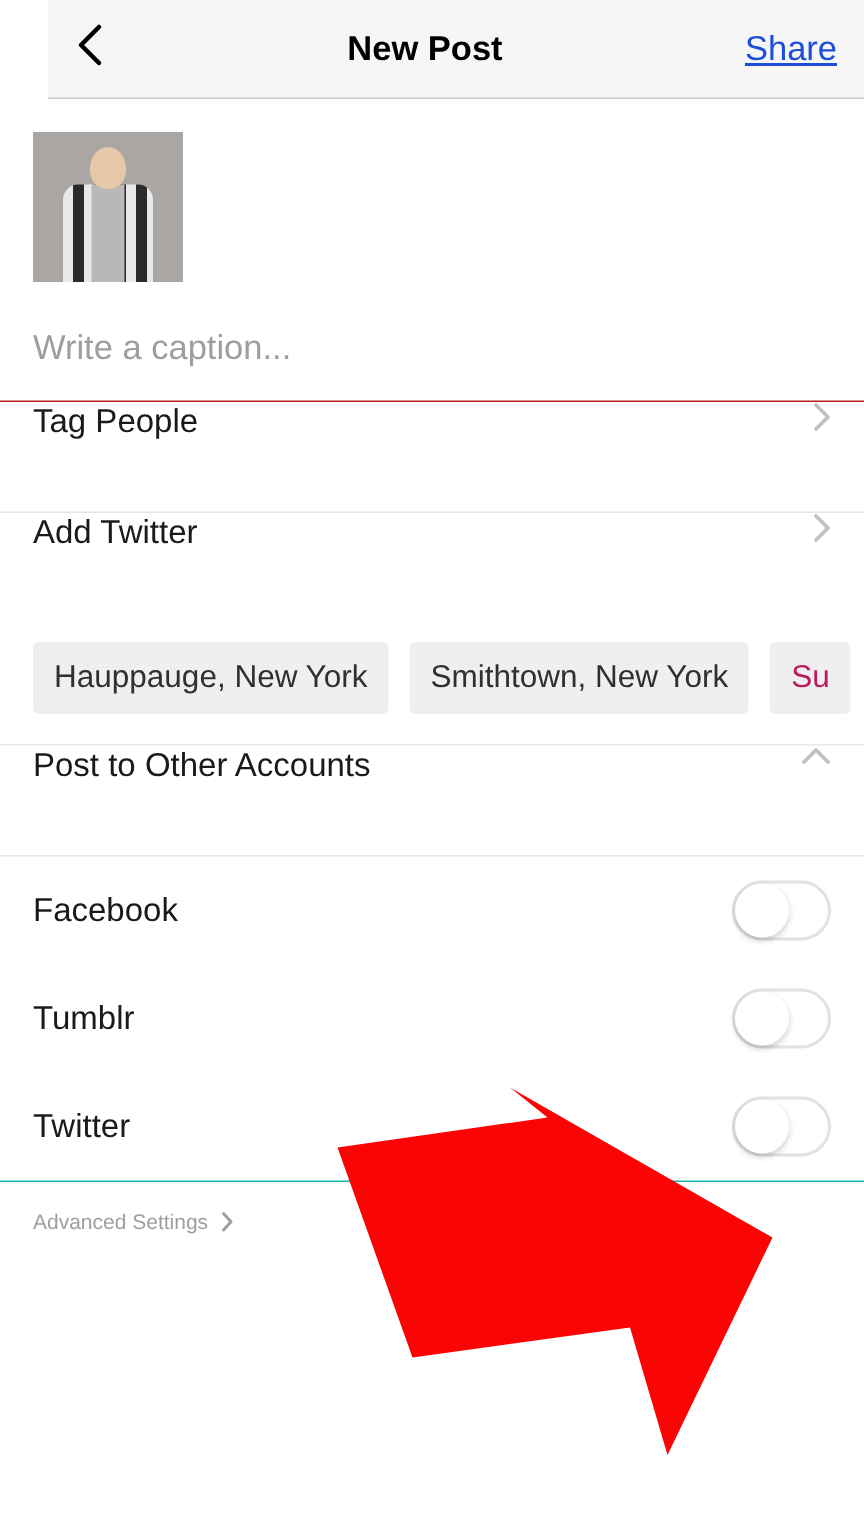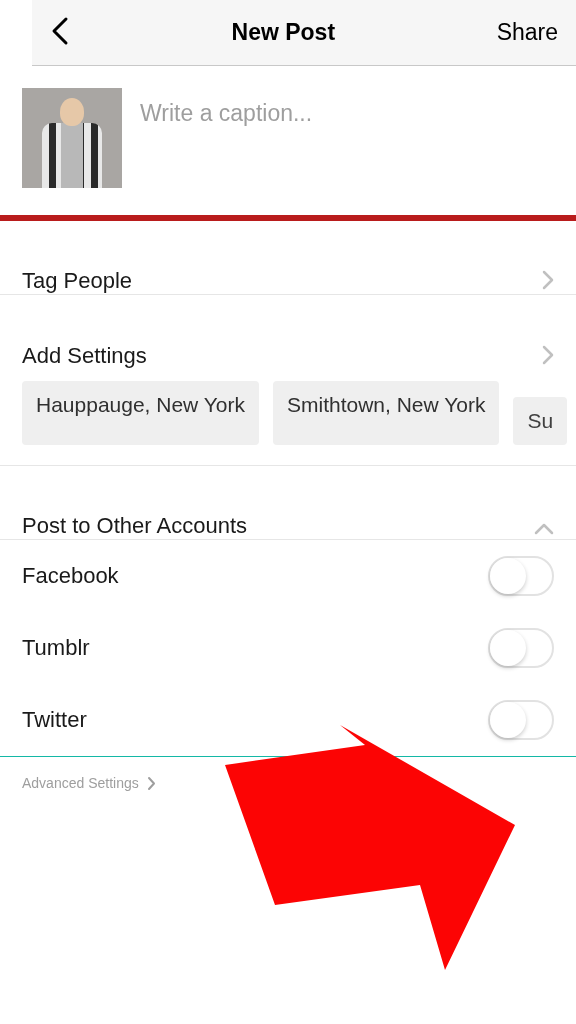--- a/index.html
+++ b/index.html
@@ -31,28 +31,30 @@
       height: 30px;
     }
     .title {
       font-size: 23px;
       font-weight: 600;
       color: #000;
     }
     .share {
       font-size: 23px;
       font-weight: 500;
-      color: #000000;
+      color: #1d4ed8;
+      text-decoration: underline;
     }
     .caption-area {
       display: flex;
       padding: 22px;
       gap: 18px;
-      border-bottom: 6px solid #b91c1c;
+      border-bottom: 1px solid #b91c1c;
       min-height: 155px;
+      flex-direction: column;
     }
     .thumb {
       width: 100px;
       height: 100px;
       background: #a9a6a3;
       flex-shrink: 0;
       position: relative;
       overflow: hidden;
     }
     .thumb-face {
@@ -84,21 +86,21 @@
       height: 70px;
       background: #b8b8b8;
     }
     .caption-placeholder {
       font-size: 23px;
       color: #9e9e9e;
       padding-top: 12px;
     }
     .row {
       display: flex;
-      align-items: flex-end;
+      align-items: flex-start;
       justify-content: space-between;
       padding: 0 22px;
       border-bottom: 1px solid #e6e6e6;
       height: 74px;
     }
     .row-label {
       font-size: 22px;
       color: #1a1a1a;
     }
     .chevron-right svg {
@@ -121,22 +123,21 @@
       overflow: hidden;
     }
     .chip {
       background: #efefef;
       border-radius: 4px;
       padding: 12px 14px;
       font-size: 21px;
       color: #303030;
     }
     .chip-partial {
-      color: #404040;
-      margin-top: 16px;
+      color: #be185d;
     }
     .accounts-section {
       border-bottom: 1px solid #14b8a6;
     }
     .account-row {
       display: flex;
       align-items: center;
       justify-content: space-between;
       padding: 0 22px;
       height: 72px;
@@ -211,21 +212,21 @@
 <div class="row">
   <div class="row-label">Tag People</div>
   <div class="chevron-right">
     <svg viewBox="0 0 12 20">
         <polyline points="2,2 10,10 2,18" fill="none" stroke="#c0c0c0" stroke-width="2.5" stroke-linecap="round" stroke-linejoin="round"></polyline>
       </svg>
   </div>
 </div>
 
 <div class="row location-row">
-  <div class="row-label">Add Settings</div>
+  <div class="row-label">Add Twitter</div>
   <div class="chevron-right">
     <svg viewBox="0 0 12 20">
         <polyline points="2,2 10,10 2,18" fill="none" stroke="#c0c0c0" stroke-width="2.5" stroke-linecap="round" stroke-linejoin="round"></polyline>
       </svg>
   </div>
 </div>
 
 <div class="chips">
   <div class="chip">Hauppauge, New York</div>
   <div class="chip">Smithtown, New York</div>

